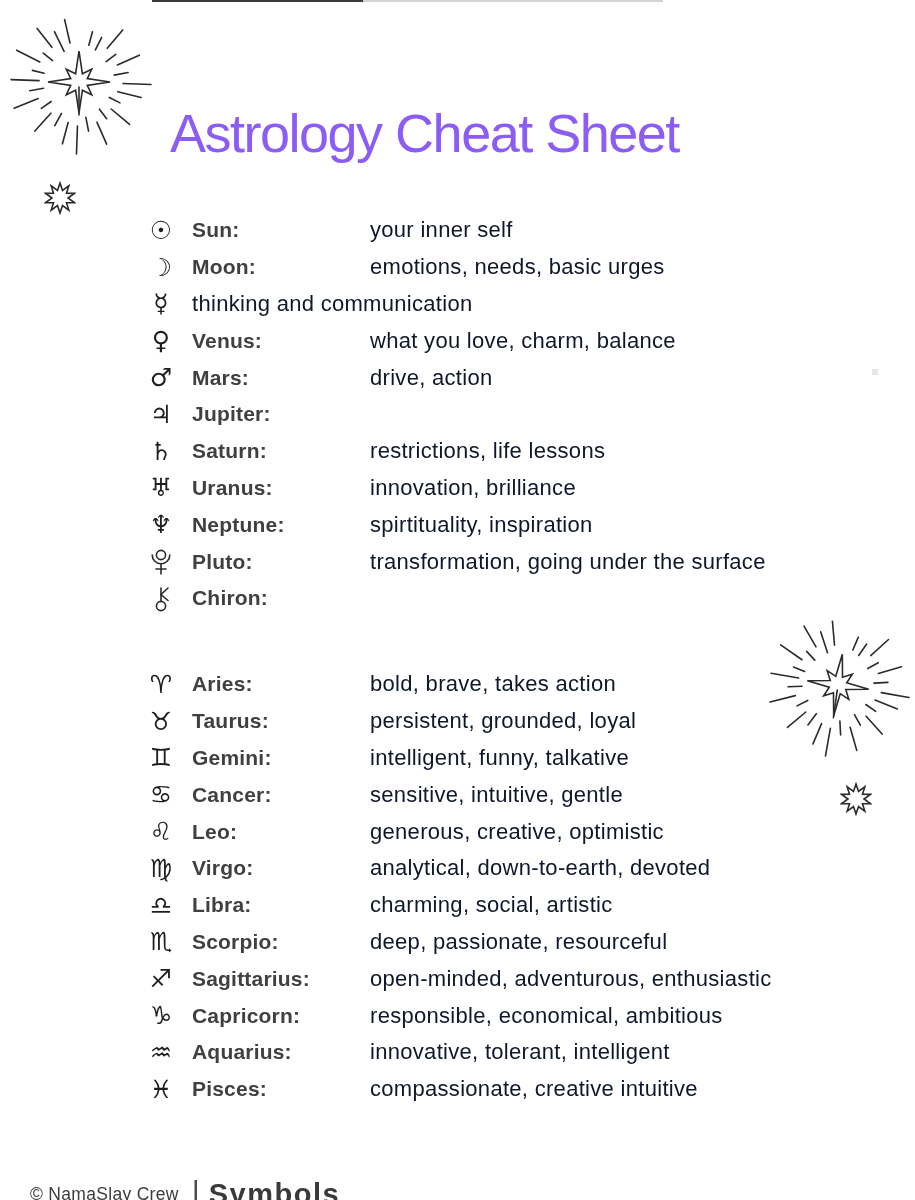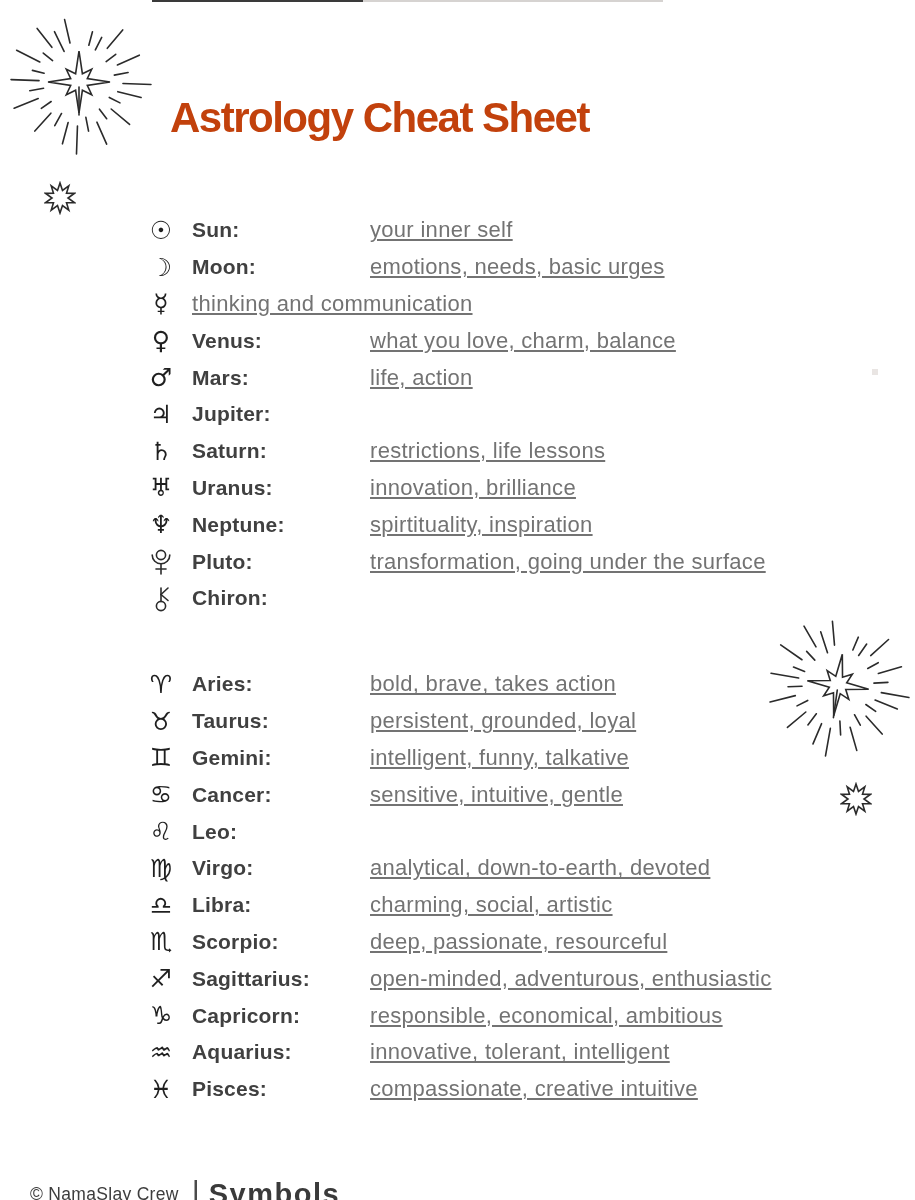--- a/index.html
+++ b/index.html
@@ -11,21 +11,21 @@
   }
   
   .edge-line{position:absolute;top:0;height:2px;}
   .edge-dark{left:152px;width:211px;background:#3a3a3a;}
   .edge-light{left:363px;width:300px;background:#d6d3d1;}
   .faint-dot{position:absolute;left:872px;top:369px;width:6px;height:6px;background:#e9e5e3;}
 
   
   .title{
     position:absolute;left:170px;top:66px;width:700px;
-    font-size:42px;font-weight:700;letter-spacing:-1.5px;color:#c2410c;
+    font-size:54px;font-weight:400;letter-spacing:-1.5px;color:#8b5cf6;
     white-space:nowrap;
   }
 
   
   .deco{position:absolute;}
   .deco svg{display:block;}
 
   
   .list{position:absolute;left:130px;width:760px;}
   .planets{top:212px;}
@@ -33,21 +33,21 @@
   .row{
     display:grid;grid-template-columns:62px 178px auto;
     align-items:center;height:36.8px;
   }
   .sym{
     font-family:"DejaVu Sans", sans-serif;
     font-size:25px;color:#1f1f1f;text-align:center;line-height:1;
   }
   .sym svg{display:block;margin:0 auto;}
   .nm{font-size:21px;font-weight:700;letter-spacing:.2px;color:#404040;}
-  .ds{font-size:22px;font-weight:400;letter-spacing:.3px;color:#737373;white-space:nowrap;text-decoration:underline;}
+  .ds{font-size:22px;font-weight:400;letter-spacing:.3px;color:#0f172a;white-space:nowrap;}
 
   
   .footer{
     position:absolute;left:30px;top:1158px;display:flex;align-items:center;height:40px;margin-top:16px;
   }
   .copyright{font-size:17.5px;letter-spacing:.3px;color:#3d3d3d;}
   .pipe{font-size:31px;font-weight:300;color:#4a4a4a;margin:0 9px 2px 13px;}
   .brandword{font-size:29px;font-weight:700;letter-spacing:1.5px;color:#3a3a3a;}
 
   .burst-stroke{stroke:#2b2b2b;fill:none;stroke-width:1.6;stroke-linecap:round;}
@@ -137,21 +137,21 @@
     <span class="ds">thinking and communication</span>
   </div>
   <div class="row">
     <span class="sym">♀</span>
     <span class="nm">Venus:</span>
     <span class="ds">what you love, charm, balance</span>
   </div>
   <div class="row">
     <span class="sym">♂</span>
     <span class="nm">Mars:</span>
-    <span class="ds">life, action</span>
+    <span class="ds">drive, action</span>
   </div>
   <div class="row">
     <span class="sym">♃</span>
     <span class="nm">Jupiter:</span>
   </div>
   <div class="row">
     <span class="sym">♄</span>
     <span class="nm">Saturn:</span>
     <span class="ds">restrictions, life lessons</span>
   </div>
@@ -207,20 +207,21 @@
     <span class="ds">intelligent, funny, talkative</span>
   </div>
   <div class="row">
     <span class="sym">♋</span>
     <span class="nm">Cancer:</span>
     <span class="ds">sensitive, intuitive, gentle</span>
   </div>
   <div class="row">
     <span class="sym">♌</span>
     <span class="nm">Leo:</span>
+    <span class="ds">generous, creative, optimistic</span>
   </div>
   <div class="row">
     <span class="sym">♍</span>
     <span class="nm">Virgo:</span>
     <span class="ds">analytical, down-to-earth, devoted</span>
   </div>
   <div class="row">
     <span class="sym">♎</span>
     <span class="nm">Libra:</span>
     <span class="ds">charming, social, artistic</span>

